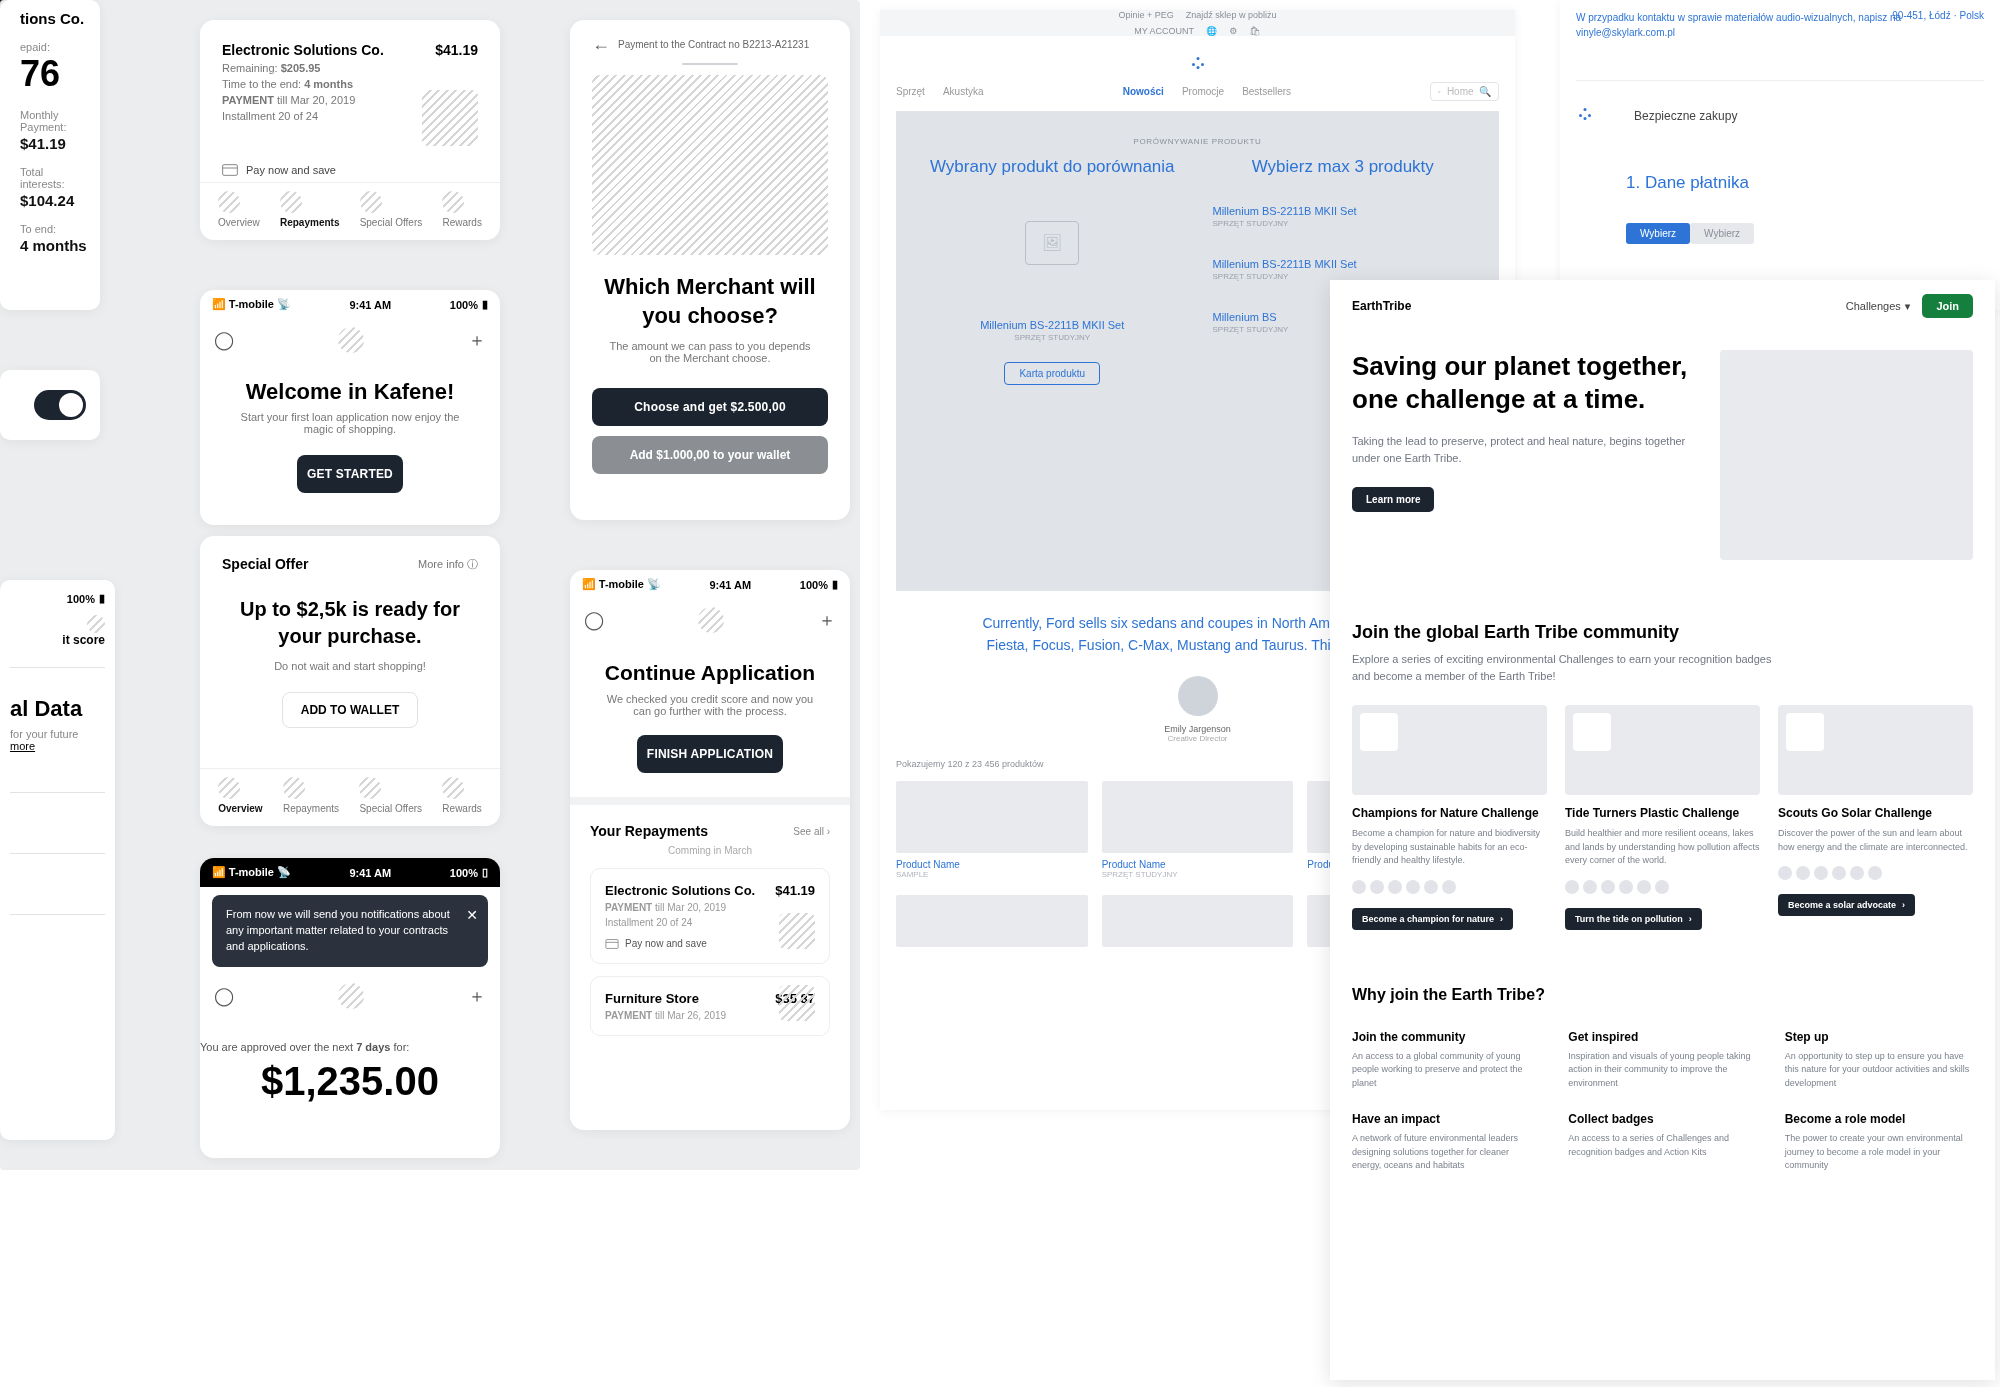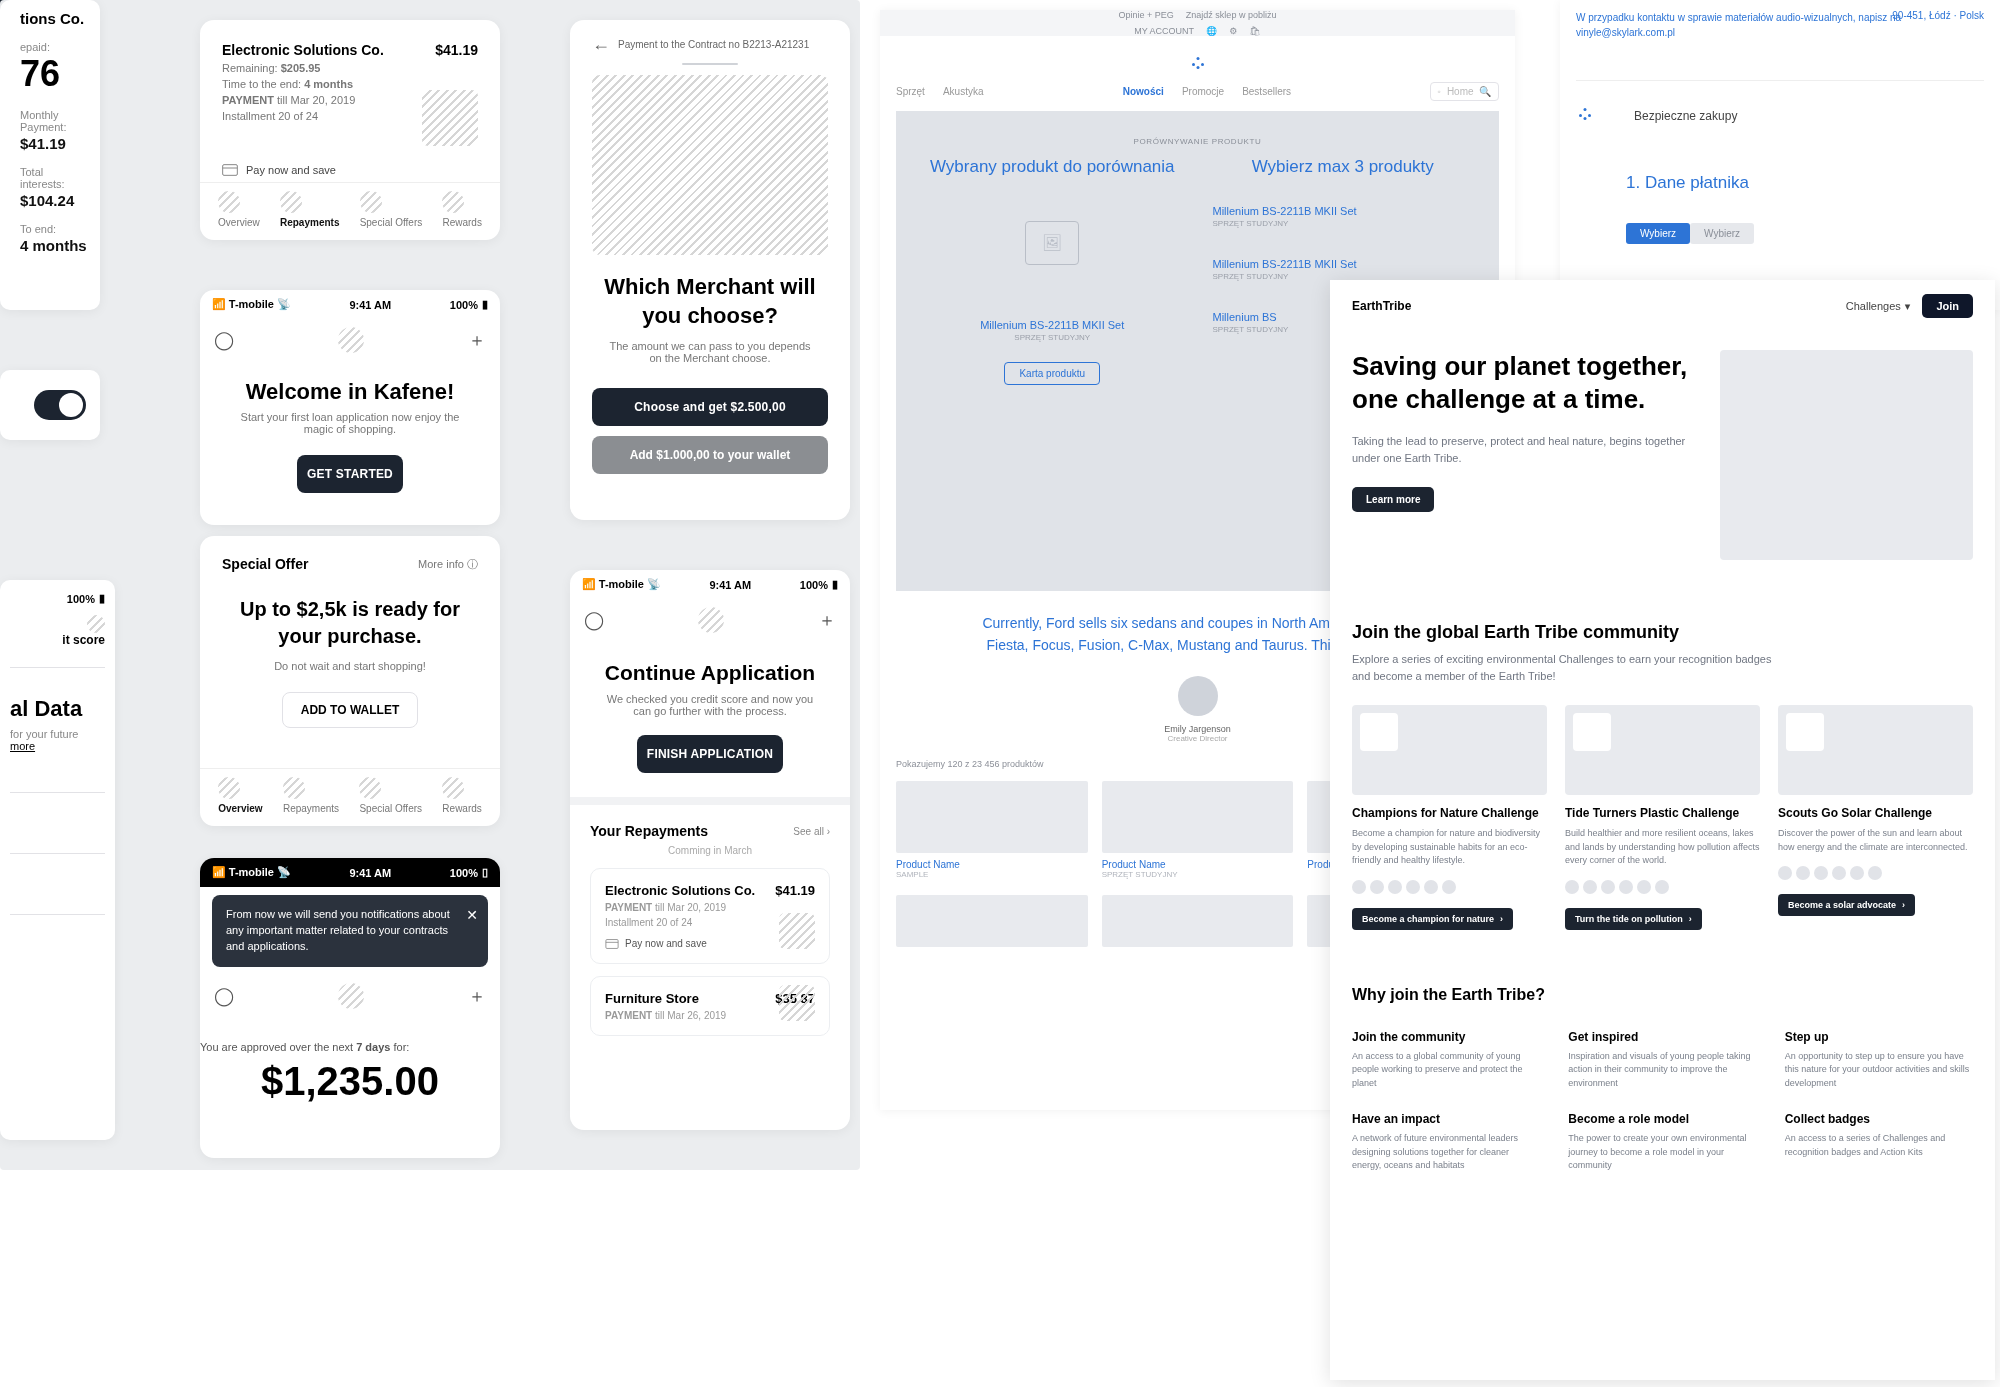--- a/index.html
+++ b/index.html
@@ -167,21 +167,21 @@
   .polish .tabs .tab{ font-size:10px; padding:5px 14px; border-radius:3px;}
   .polish .tabs .tab.active{ background:#2d74d6; color:#fff;}
   .polish .tabs .tab.ghost{ background:#e6e8ec; color:#8a8f98;}
 
   
   .earth{ position:absolute; left:1330px; top:280px; width:665px; height:1100px; background:#fff; box-shadow:0 4px 20px rgba(0,0,0,.12);}
   .et-nav{ display:flex; align-items:center; justify-content:space-between; padding:14px 22px;gap:20px;}
   .et-nav .brand{ font-size:12px; font-weight:700;}
   .et-nav .r{ display:flex; gap:12px; align-items:center;}
   .et-nav .dd{ font-size:11px; color:#444; display:flex; align-items:center; gap:4px;}
-  .et-nav .join{ background:#0f172a; color:#fff; border:none; border-radius:5px; font-size:11px; padding:6px 14px; font-weight:600;}
+  .et-nav .join{ background:#15803d; color:#fff; border:none; border-radius:5px; font-size:11px; padding:6px 14px; font-weight:600;}
   .et-hero{ display:flex; gap:14px; padding:18px 22px 36px;}
   .et-hero .txt{ flex:1.4;}
   .et-hero .txt h1{ font-size:26px; font-weight:800; line-height:1.28;}
   .et-hero .txt p{ font-size:11px; color:#707682; margin-top:16px; line-height:1.55;}
   .et-hero .txt .lm{ display:inline-block; background:#1c2430; color:#fff; font-size:10px; padding:7px 14px; border-radius:5px; margin-top:20px; font-weight:600;}
   .et-hero .img{ flex:1; background:#e8eaee; border-radius:4px; min-height:210px;}
   .et-sec{ padding:26px 22px;}
   .et-sec h2{ font-size:18px; font-weight:800;}
   .et-sec .sub{ font-size:11px; color:#707682; margin-top:8px; line-height:1.55; max-width:430px;}
   .et-cards{ display:flex; gap:18px; margin-top:20px;}
@@ -630,24 +630,24 @@
           </div>
         <div>
             <h4>Step up</h4>
             <p>An opportunity to step up to ensure you have this nature for your outdoor activities and skills development</p>
           </div>
         <div>
             <h4>Have an impact</h4>
             <p>A network of future environmental leaders designing solutions together for cleaner energy, oceans and habitats</p>
           </div>
         <div>
+            <h4>Collect badges</h4>
+            <p>An access to a series of Challenges and recognition badges and Action Kits</p>
+          </div>
+        <div>
             <h4>Become a role model</h4>
             <p>The power to create your own environmental journey to become a role model in your community</p>
           </div>
-        <div>
-            <h4>Collect badges</h4>
-            <p>An access to a series of Challenges and recognition badges and Action Kits</p>
-          </div>
       </div>
     </div>
   </div>
 
 </div>
 
 </body></html>

